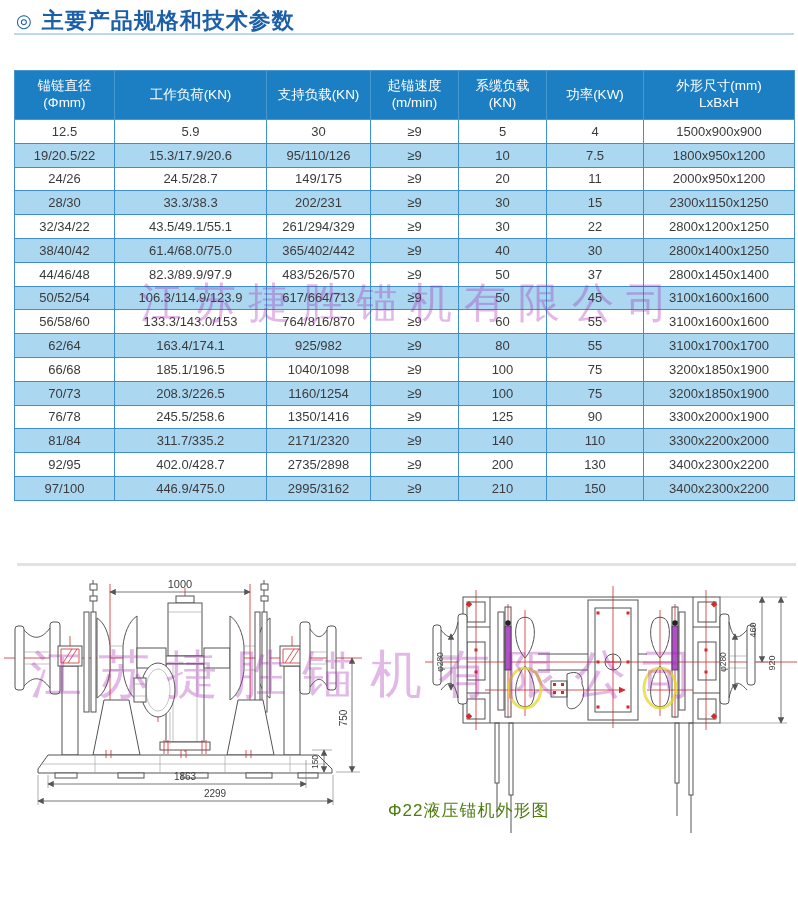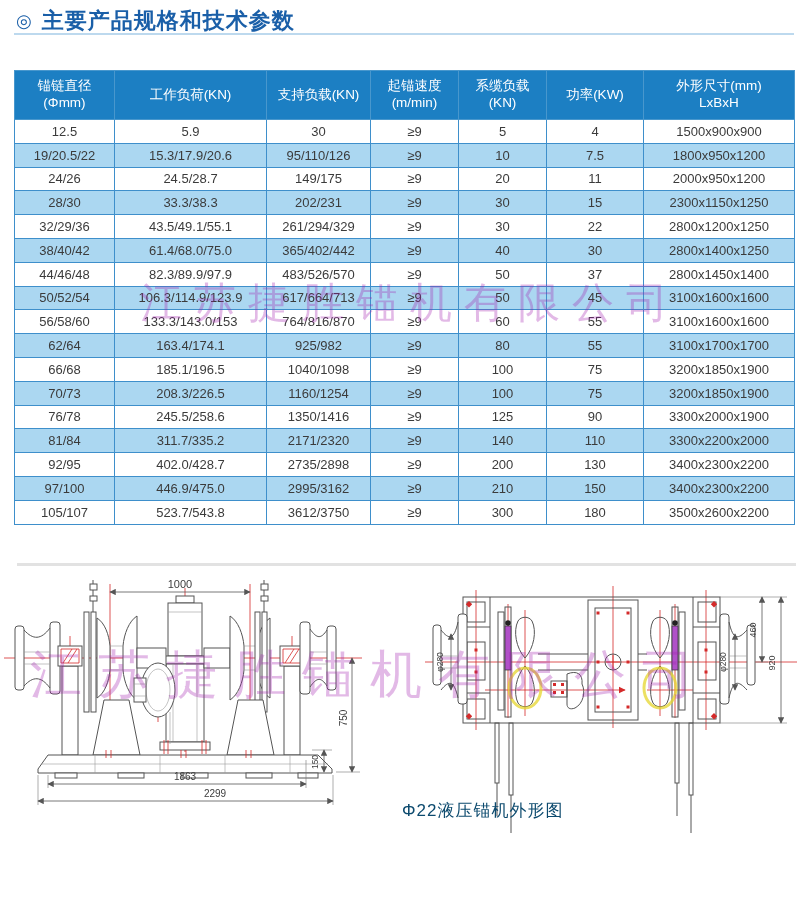--- a/index.html
+++ b/index.html
@@ -24,21 +24,21 @@
   table.spec tbody tr:nth-child(odd){background:#ffffff;}
   .table-shadow{position:absolute;top:563px;left:17px;width:779px;height:3px;background:#c6c6c6;opacity:.5;}
   .watermark{
     position:absolute;color:#a21caf;opacity:.3;white-space:nowrap;pointer-events:none;z-index:5;
   }
   .watermark.wm-table{top:275px;left:140px;font-size:42px;letter-spacing:12px;}
   .watermark.wm-drawing{top:640px;left:30px;font-size:52px;letter-spacing:16px;}
   .drawing-svg{position:absolute;}
   #front-view{top:572px;left:0px;}
   #top-view{top:578px;left:425px;}
-  .fig-caption{position:absolute;top:799px;left:402px;font-size:17px;color:#0c4a6e;letter-spacing:1px;z-index:6;}
+  .fig-caption{position:absolute;top:799px;left:388px;font-size:17px;color:#4d7c0f;letter-spacing:1px;z-index:6;}
   svg .ln{stroke:#555555;stroke-width:1;fill:none;}
   svg .lnf{stroke:#555555;stroke-width:1;fill:#ffffff;}
   svg .thin{stroke:#9a9a9a;stroke-width:.6;fill:none;}
   svg .red{stroke:#d42a2a;stroke-width:.8;fill:none;}
   svg .redf{fill:#d42a2a;stroke:none;}
   svg .dim{stroke:#555555;stroke-width:.8;fill:none;}
   svg .ext{stroke:#777777;stroke-width:.6;fill:none;}
   svg text{fill:#3c3c3c;font-family:"Liberation Sans","DejaVu Sans",sans-serif;}
 </style>
 </head>
@@ -106,21 +106,21 @@
       <tr>
         <td>28/30</td>
         <td>33.3/38.3</td>
         <td>202/231</td>
         <td>≥9</td>
         <td>30</td>
         <td>15</td>
         <td>2300x1150x1250</td>
       </tr>
       <tr>
-        <td>32/29/36</td>
+        <td>32/34/22</td>
         <td>43.5/49.1/55.1</td>
         <td>261/294/329</td>
         <td>≥9</td>
         <td>30</td>
         <td>22</td>
         <td>2800x1200x1250</td>
       </tr>
       <tr>
         <td>38/40/42</td>
         <td>61.4/68.0/75.0</td>
@@ -212,29 +212,20 @@
         <td>3400x2300x2200</td>
       </tr>
       <tr>
         <td>97/100</td>
         <td>446.9/475.0</td>
         <td>2995/3162</td>
         <td>≥9</td>
         <td>210</td>
         <td>150</td>
         <td>3400x2300x2200</td>
-      </tr>
-      <tr>
-        <td>105/107</td>
-        <td>523.7/543.8</td>
-        <td>3612/3750</td>
-        <td>≥9</td>
-        <td>300</td>
-        <td>180</td>
-        <td>3500x2600x2200</td>
       </tr>
     </tbody>
 </table>
 <div class="table-shadow"></div>
 
 <div class="watermark wm-table">江苏捷胜锚机有限公司</div>
 <div class="watermark wm-drawing">江苏捷胜锚机有限公司</div>
 
 <svg id="front-view" class="drawing-svg" width="420" height="295" viewBox="0 0 420 295">
   <defs>

